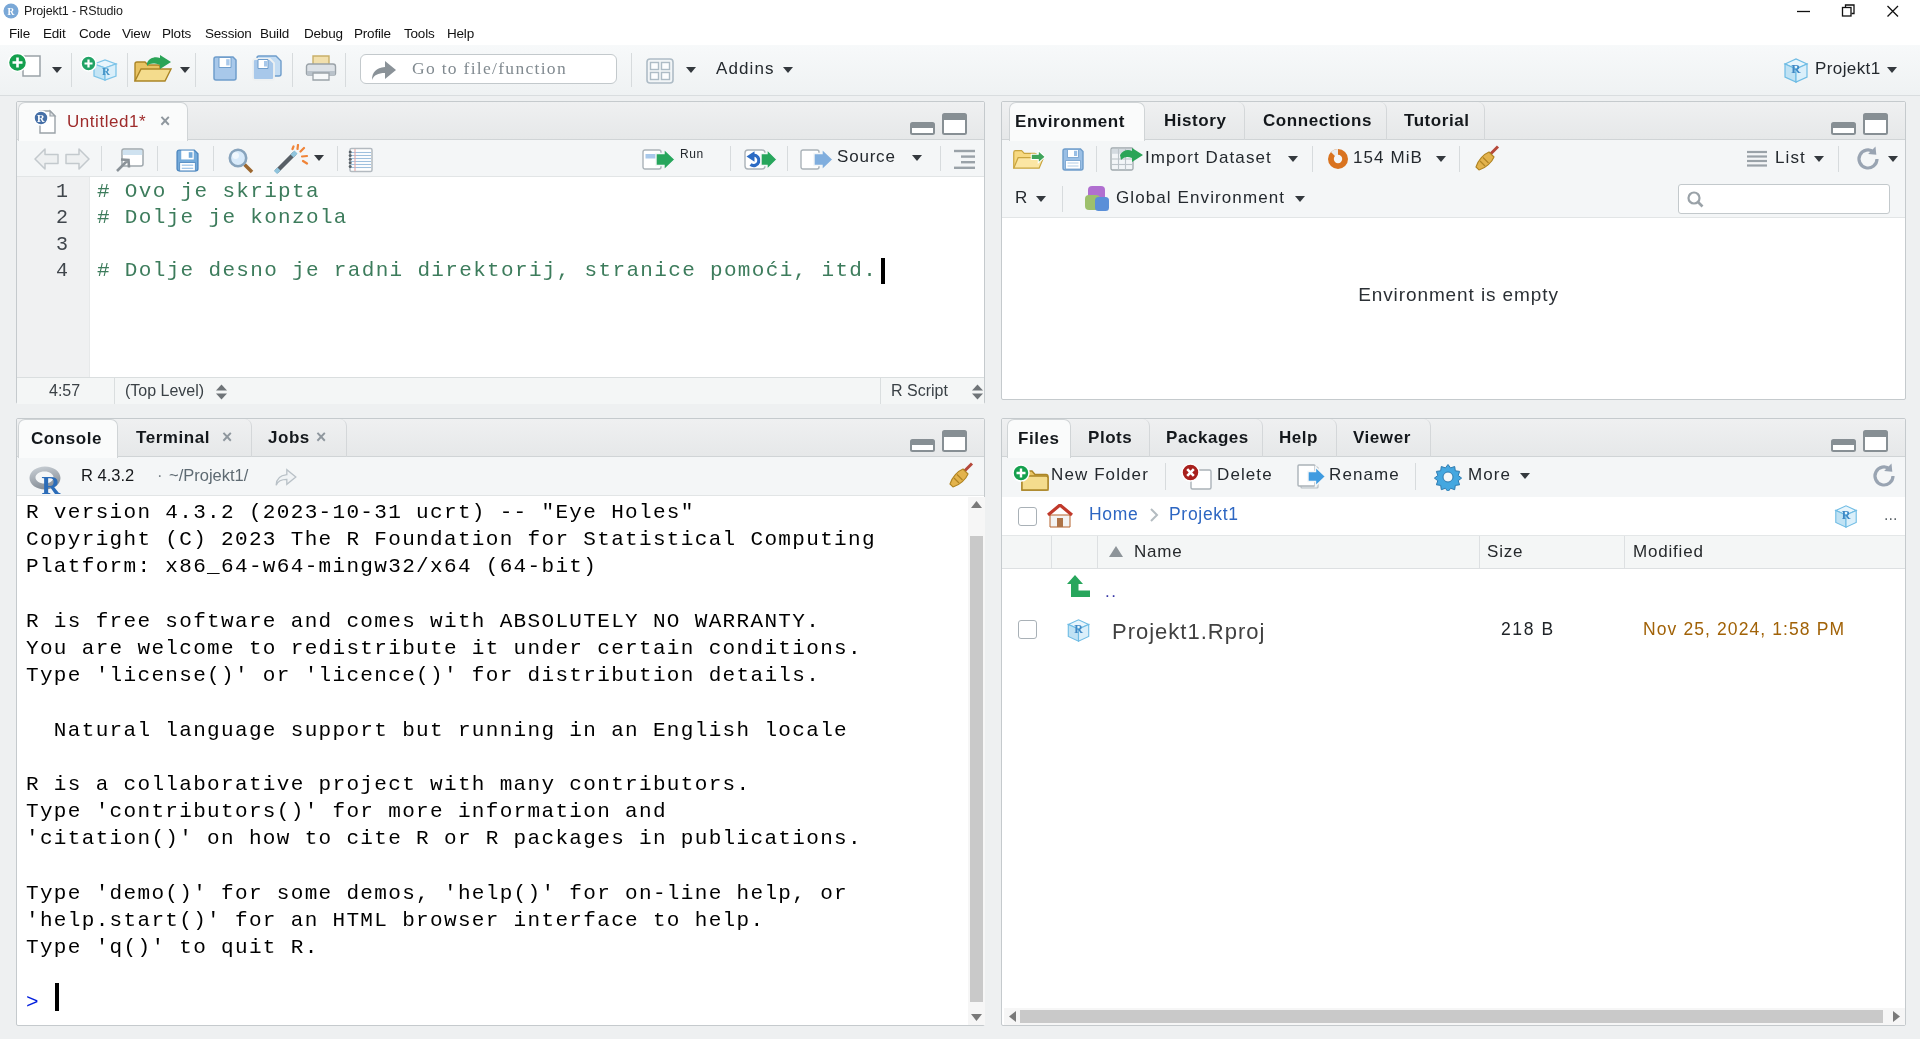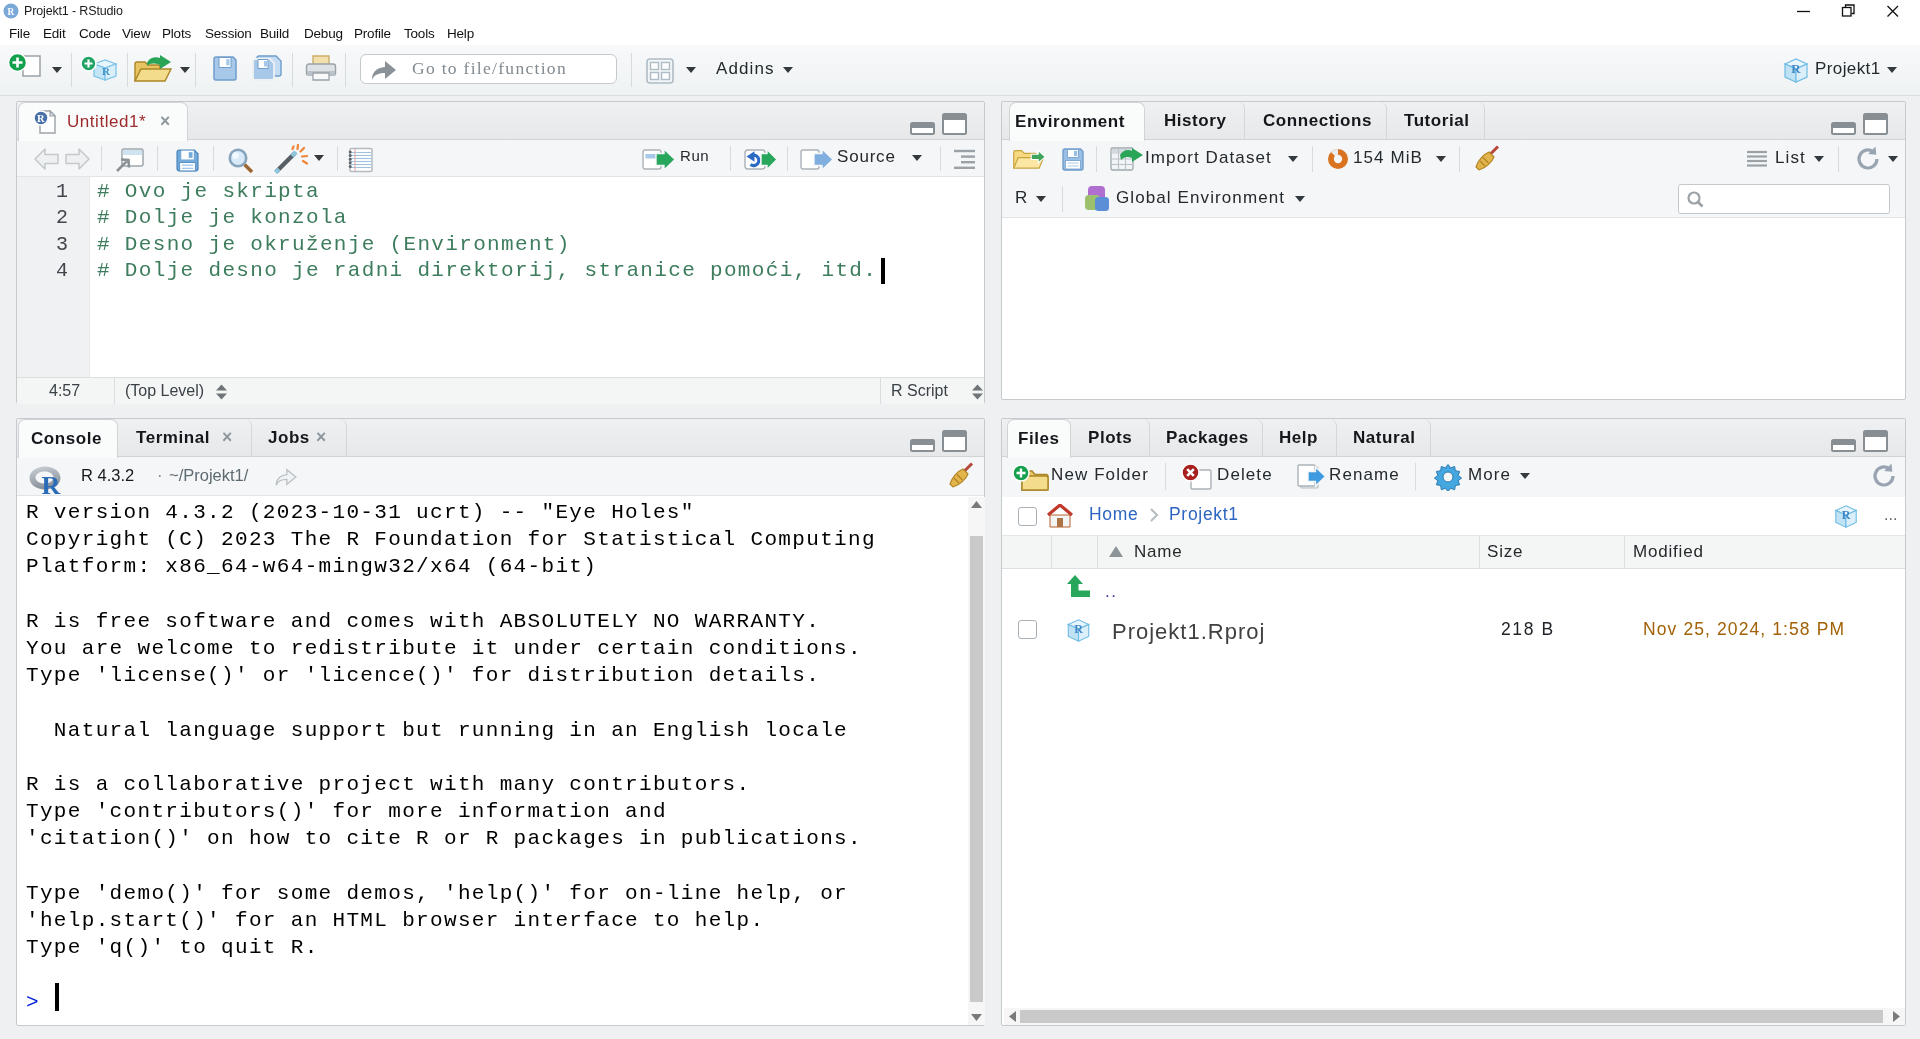--- a/index.html
+++ b/index.html
@@ -234,21 +234,21 @@
           <circle cx="4.2" cy="12.2" r="1.5"></circle>
           <circle cx="4.2" cy="15.8" r="1.5"></circle>
           <circle cx="4.2" cy="19.4" r="1.5"></circle>
         </g>
     </svg>
     <svg class="icon" style="left:625px;top:9px" width="34" height="22" viewBox="0 0 34 22">
       <rect x="1" y="1" width="18" height="19" rx="2" fill="#fff" stroke="#aab2b8" stroke-width="1.4"></rect>
       <rect x="3.5" y="5" width="13" height="4.5" fill="#a8c8ea"></rect>
       <path d="M14 4.5 h8 v-4.5 l11 10.5 -11 10.5 v-4.5 h-8 z" fill="#27a65c" stroke="#f4f6f7" stroke-width="1.4"></path>
     </svg>
-    <span class="abs" style="left:663px;top:7px;font-size:15px;letter-spacing:0.6px;color:#24292e">Run</span>
+    <span class="abs" style="left:663px;top:7px;font-size:12px;letter-spacing:0.6px;color:#24292e">Run</span>
     <div class="sep" style="left:713px;top:6px;height:25px"></div>
     <svg class="icon" style="left:727px;top:9px" width="36" height="22" viewBox="0 0 36 22">
       <rect x="1" y="1" width="20" height="19" rx="3" fill="#fff" stroke="#aab2b8" stroke-width="1.4"></rect>
       <path d="M9.5 6.2 A5.2 5.2 0 1 1 6.5 15.5" fill="none" stroke="#2c6bc4" stroke-width="3.2"></path>
       <path d="M2.5 7.5 L10.5 2.2 L10.5 12.8 Z" fill="#2c6bc4"></path>
       <path d="M17 4.5 h6 v-4 l10 10 -10 10 v-4 h-6 z" fill="#27a65c" stroke="#f4f6f7" stroke-width="1.4"></path>
     </svg>
     <div class="sep" style="left:770px;top:6px;height:25px"></div>
     <svg class="icon" style="left:783px;top:9px" width="34" height="22" viewBox="0 0 34 22">
       <rect x="1" y="1" width="18" height="19" rx="2" fill="#fff" stroke="#aab2b8" stroke-width="1.4"></rect>
@@ -266,21 +266,20 @@
         </g>
     </svg>
   </div>
   <div id="ed-gutter" class="abs"></div>
   <div class="lnum" style="top:77.5px">1</div>
   <div class="lnum" style="top:104px">2</div>
   <div class="lnum" style="top:130.5px">3</div>
   <div class="lnum" style="top:157px">4</div>
   <div class="codeline" style="top:77.5px"># Ovo je skripta</div>
   <div class="codeline" style="top:104px"># Dolje je konzola</div>
-  <div class="codeline" style="top:130.5px"># Desno je okruženje (Environment)</div>
   <div class="codeline" style="top:157px"># Dolje desno je radni direktorij, stranice pomoći, itd.</div>
   <div class="abs" style="left:864px;top:156px;width:3.5px;height:26px;background:#000"></div>
   <div id="ed-status" class="abs">
     <span class="abs" style="left:32px;top:4px">4:57</span>
     <div class="abs" style="left:97px;top:0;width:1px;height:26px;background:#dadedf"></div>
     <span class="abs" style="left:108px;top:4px">(Top Level)</span>
     <svg class="abs" style="left:198px;top:6px" width="13" height="16" viewBox="0 0 13 16">
         <path d="M6.5 0.5 L12 6.5 H1 Z" class="arrowglyph"></path>
         <path d="M6.5 15.5 L1 9.5 H12 Z" class="arrowglyph"></path>
       </svg>
@@ -458,20 +457,21 @@
     </svg>
     <span class="tbtext" style="left:114px;top:10px">Global Environment</span>
     <div class="dd" style="left:293px;top:18px"></div>
     <div class="abs" style="left:676px;top:6px;width:212px;height:30px;background:#fff;border:1px solid #c3c9cc;border-radius:3px">
       <svg class="abs" style="left:7px;top:5px" width="19" height="19" viewBox="0 0 19 19">
           <circle cx="8" cy="8" r="5.5" fill="none" stroke="#9aa2a8" stroke-width="2.2"></circle>
           <line x1="12" y1="12" x2="16.5" y2="16.5" stroke="#9aa2a8" stroke-width="2.6"></line>
         </svg>
     </div>
   </div>
+  <div id="env-empty">Environment is empty</div>
 </div>
 
 <div id="files-pane" class="pane">
   <div class="tabbar"></div>
   <svg class="minmax" viewBox="0 0 58 22">
     <rect x="1" y="10" width="23" height="11" rx="1.5" fill="#fff" stroke="#878f94" stroke-width="2"></rect>
     <path d="M1.5 10.5 h22 v4 h-22 z" fill="#878f94" stroke="#878f94"></path>
     <rect x="33" y="1" width="23" height="20" rx="1.5" fill="#fff" stroke="#878f94" stroke-width="2"></rect>
     <path d="M33.5 1.5 h22 v5 h-22 z" fill="#878f94" stroke="#878f94"></path>
   </svg>
@@ -481,21 +481,21 @@
   <div class="tab" style="left:70px;width:78px;">
       <span class="lbl" style="left:16px">Plots</span>
     </div>
   <div class="tab" style="left:149px;width:112px;">
       <span class="lbl" style="left:15px">Packages</span>
     </div>
   <div class="tab" style="left:262px;width:73px;">
       <span class="lbl" style="left:15px">Help</span>
     </div>
   <div class="tab" style="left:336px;width:93px;">
-      <span class="lbl" style="left:15px">Natural</span>
+      <span class="lbl" style="left:15px">Viewer</span>
     </div>
   <div id="files-tb" class="paneltoolbar">
     <svg class="icon" style="left:10px;top:7px" width="38" height="28" viewBox="0 0 38 28">
       <path d="M10 26 V9 a2 2 0 0 1 2 -2 h8 l3 3.5 h11 a2 2 0 0 1 2 2 v11.5 a2 2 0 0 1 -2 2 z" fill="#e9c463" stroke="#ab8526" stroke-width="1.4"></path>
       <path d="M10 26 v-12 a2 2 0 0 1 2 -2 h22 a2 2 0 0 1 2 2 v12 z" fill="#f4dc8d" stroke="#ab8526" stroke-width="1.4"></path>
       <circle cx="9" cy="9" r="8" fill="#15a04e" stroke="#fff" stroke-width="1.5"></circle>
       <path d="M9 4.5 v9 M4.5 9 h9" stroke="#fff" stroke-width="2.4"></path>
     </svg>
     <span class="tbtext" style="left:49px;top:8px">New Folder</span>
     <div class="sep" style="left:163px;top:6px;height:27px"></div>

